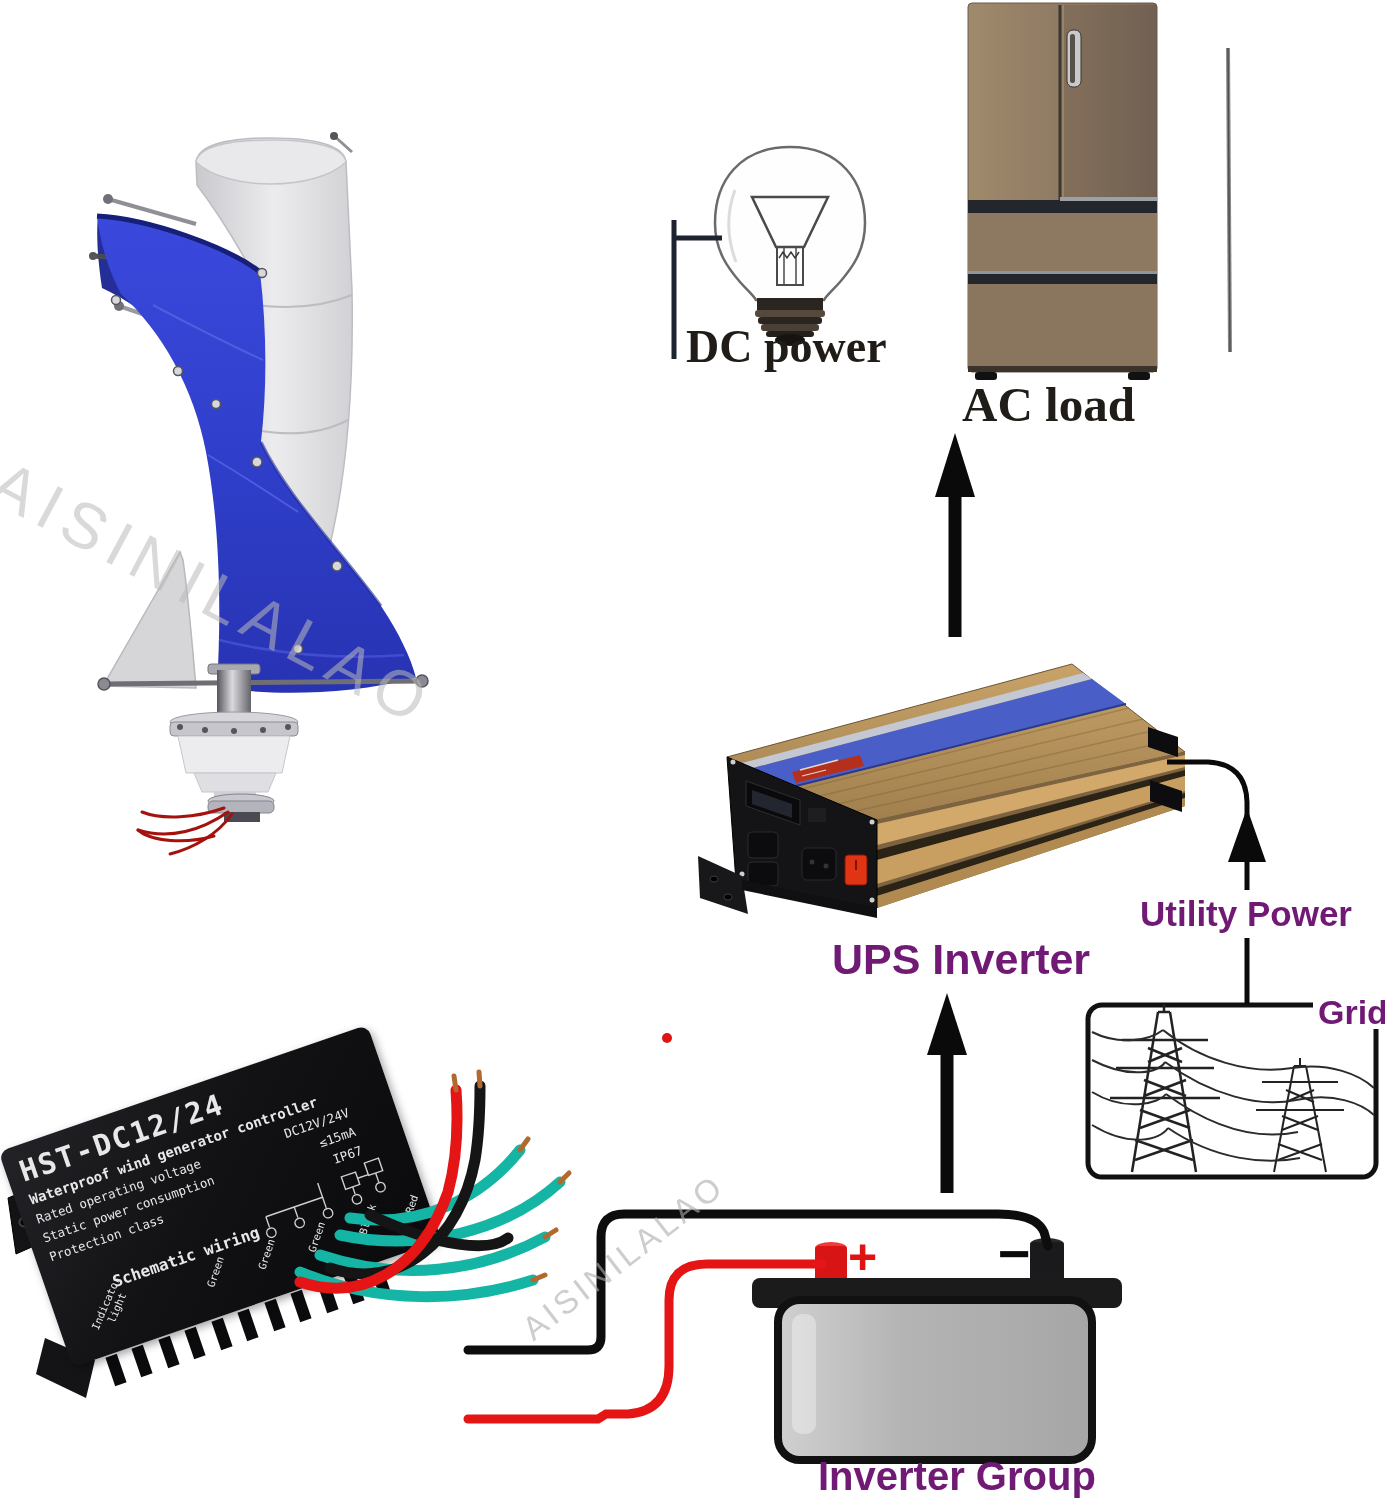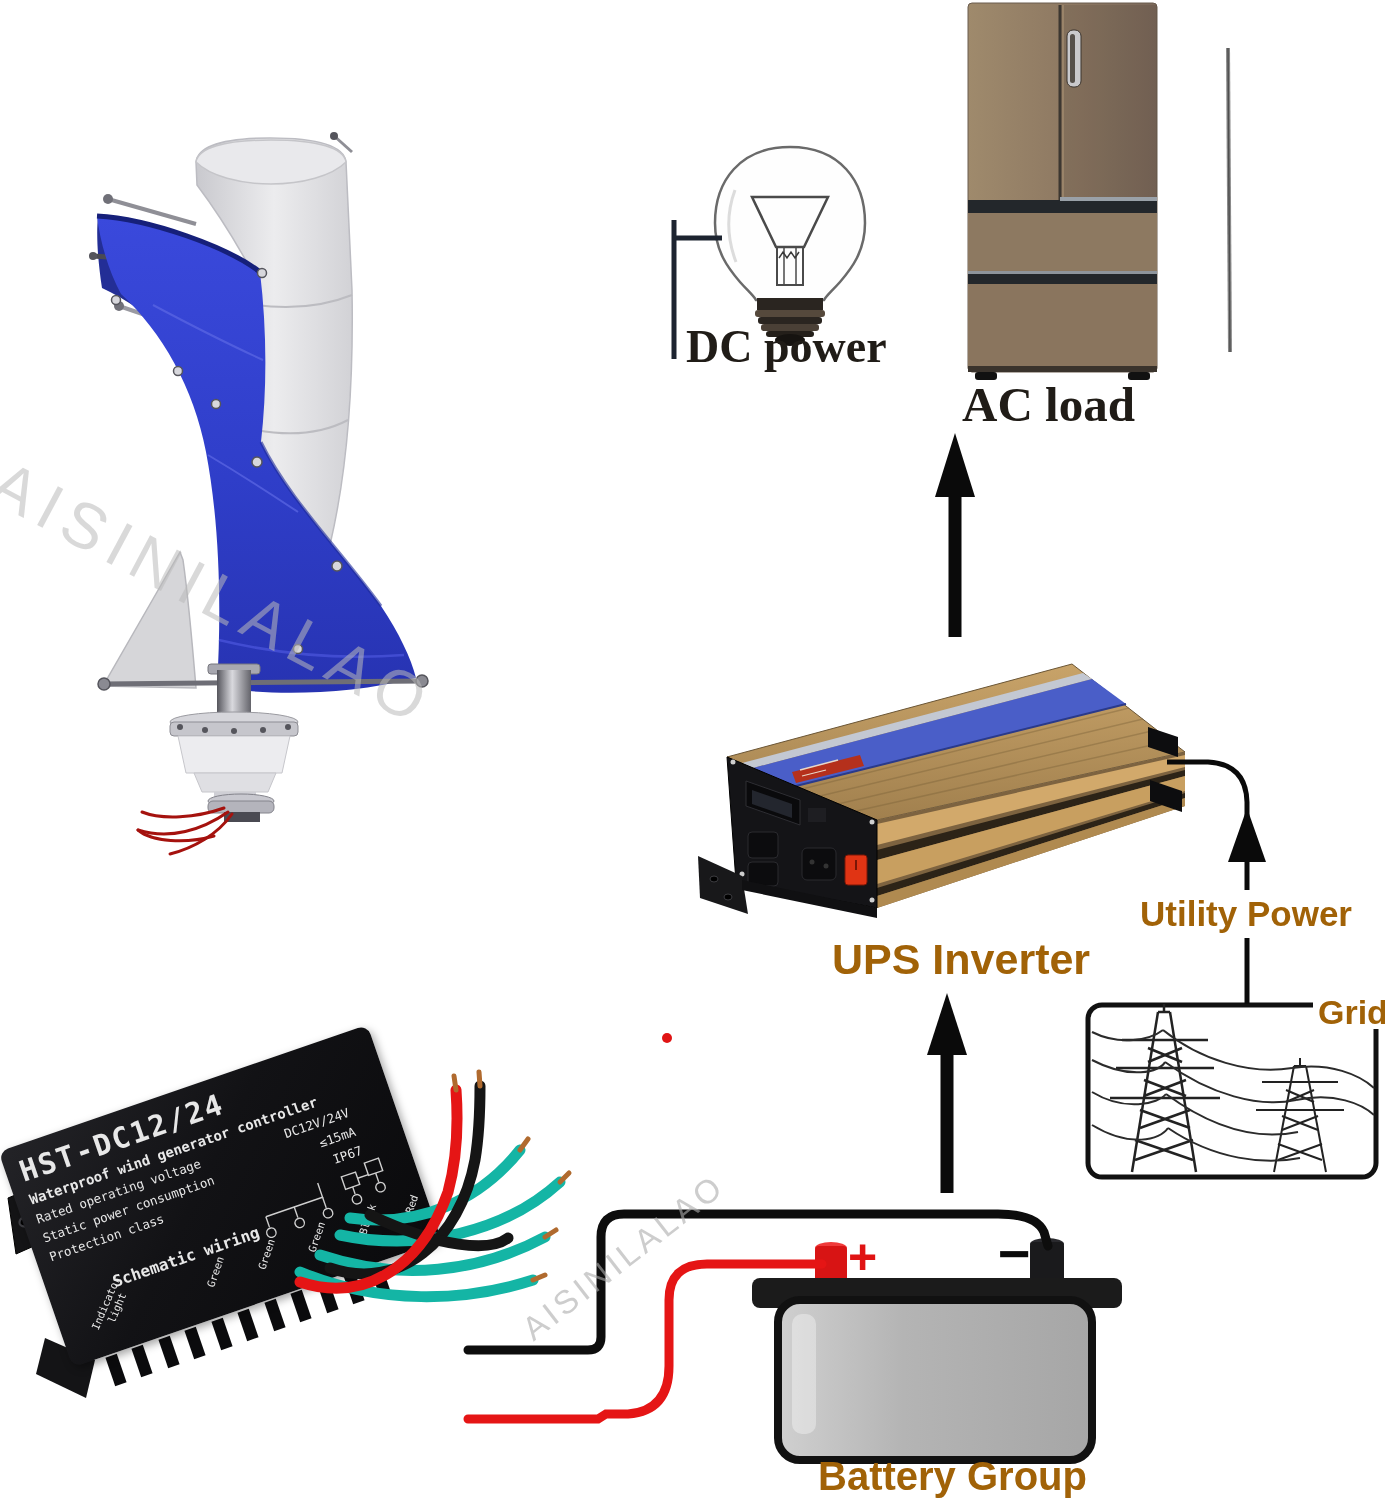--- a/index.html
+++ b/index.html
@@ -1,20 +1,20 @@
 <!DOCTYPE html>
 <html><head>
 <meta charset="utf-8">
 <style>
   html,body{margin:0;padding:0;background:#ffffff;}
   .canvas{position:relative;width:1385px;height:1500px;background:#ffffff;overflow:hidden;
           font-family:"Liberation Sans",sans-serif;}
   .abs{position:absolute;}
   .label-serif{font-family:"Liberation Serif",serif;font-weight:700;color:#201c17;line-height:1;}
-  .label-sans{font-family:"Liberation Sans",sans-serif;font-weight:700;color:#a16207;line-height:1;}
+  .label-sans{font-family:"Liberation Sans",sans-serif;font-weight:700;color:#701a75;line-height:1;}
   .watermark{font-family:"Liberation Sans",sans-serif;font-weight:500;color:rgba(185,185,185,0.55);
              white-space:nowrap;pointer-events:none;}
   #wm1{left:14px;top:446px;font-size:64px;letter-spacing:9px;transform:rotate(28deg);transform-origin:left top;}
   #wm2{left:515px;top:1318px;font-size:33px;letter-spacing:4px;transform:rotate(-38deg);transform-origin:left top;color:rgba(172,172,172,0.6);}
   
   .ctrl-box{position:absolute;left:25px;top:1082px;width:390px;height:228px;
             background:linear-gradient(135deg,#232327 0%,#121215 45%,#0a0a0c 100%);
             border-radius:10px;transform:rotate(-19deg);color:#e8e8e8;
             font-family:"DejaVu Sans Mono","Liberation Mono",monospace;
             padding:10px 14px;box-sizing:border-box;box-shadow:2px 4px 8px rgba(0,0,0,0.35);}
@@ -399,21 +399,21 @@
       <path d="M300,1282 C360,1302 420,1272 448,1192 C458,1155 458,1118 456,1090" stroke="#e51515" stroke-width="11"></path>
       <line x1="456" y1="1090" x2="454" y2="1076" stroke="#b06a2e" stroke-width="5"></line>
     </g>
   </svg>
 
   <div class="abs label-serif" style="left:686px;top:324px;font-size:46px;">DC power</div>
   <div class="abs label-sans" style="left:832px;top:938px;font-size:43px;">UPS Inverter</div>
   <div class="abs label-serif" style="left:962px;top:380px;font-size:49px;">AC load</div>
   <div class="abs label-sans" style="left:1140px;top:896px;font-size:35px;">Utility Power</div>
   <div class="abs label-sans" style="left:1281px;top:995px;font-size:34px;background:#ffffff;padding:0 5px;margin-left:32px;">Grid</div>
-  <div class="abs label-sans" style="left:818px;top:1456px;font-size:40px;">Battery Group</div>
+  <div class="abs label-sans" style="left:818px;top:1456px;font-size:40px;">Inverter Group</div>
 
   <div class="abs bat-sign" style="left:848px;top:1232px;font-size:50px;color:#e01313;">+</div>
   <div class="abs bat-sign" style="left:998px;top:1226px;font-size:56px;color:#0a0a0a;">−</div>
 
   <div id="wm1" class="abs watermark">AISINILALAO</div>
   <div id="wm2" class="abs watermark">AISINILALAO</div>
 
 </div>
 
 </body></html>

